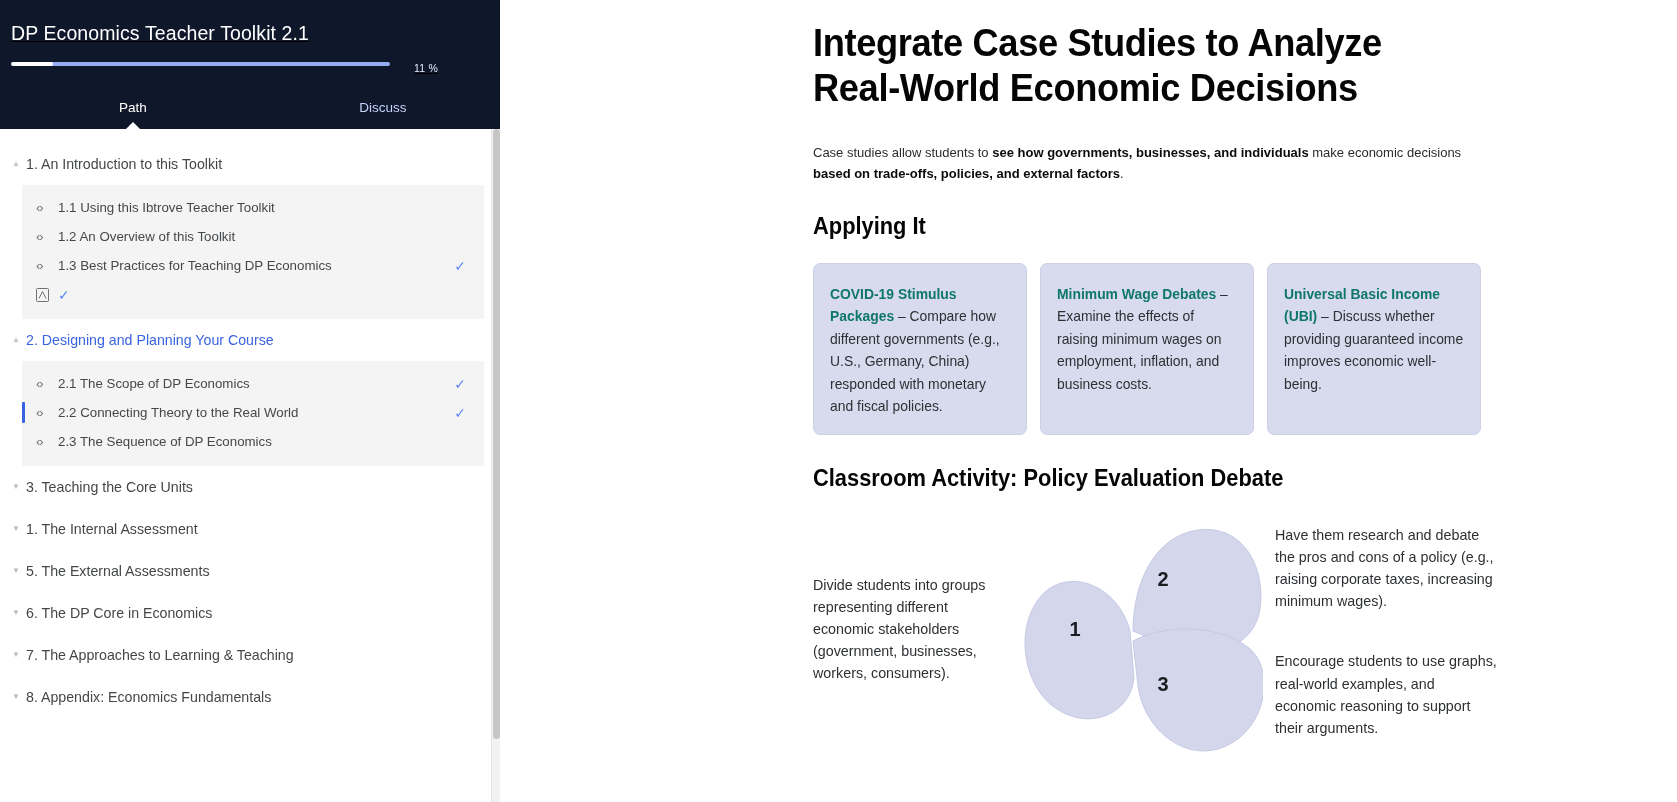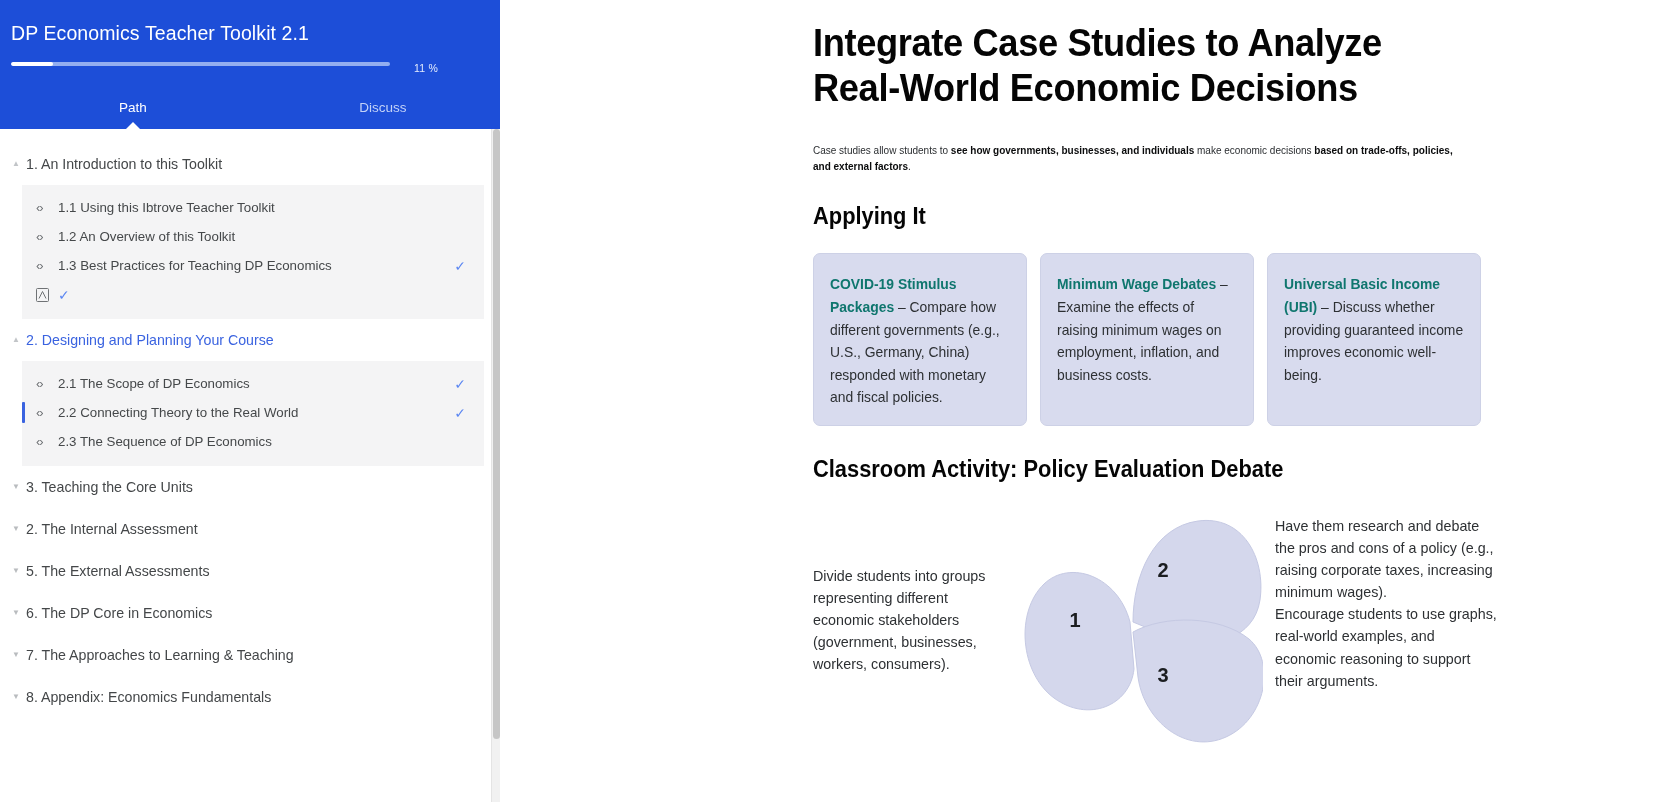--- a/index.html
+++ b/index.html
@@ -13,24 +13,25 @@
 
   
   .sidebar {
     width: 500px; height: 802px;
     background: #ffffff;
     position: relative;
     flex: 0 0 500px;
     display: flex; flex-direction: column;
   }
   .sb-header {
-    background: #1d4ed8;
+    background: #0f172a;
     height: 129px;
     position: relative;
     flex: 0 0 129px;
+    text-decoration: underline;
   }
   .sb-title {
     color: #ffffff;
     font-size: 19.5px;
     font-weight: 400;
     padding: 22px 0 0 11px;
     letter-spacing: .1px;
   }
   .progress-row {
     display: flex; align-items: flex-start;
@@ -123,21 +124,21 @@
   }
   .main-inner { padding-left: 313px; padding-right: 150px; }
   h1.doc-title {
     font-family: "Liberation Sans Narrow", "Liberation Sans", sans-serif;
     font-size: 39px; line-height: 1.16; font-weight: 700;
     letter-spacing: -0.4px;
     color: #050505; max-width: 660px;
     transform: scaleX(0.93); transform-origin: left center;
   }
   p.intro {
-    margin-top: 33px; font-size: 10px; line-height: 1.55;
+    margin-top: 33px; font-size: 13px; line-height: 1.55;
     color: #2a2d30; max-width: 650px;
   }
   p.intro b { font-weight: 700; color: #0b0c0d; }
   h2.sec {
     font-family: "Liberation Sans Narrow", "Liberation Sans", sans-serif;
     font-weight: 700; font-size: 23px; color: #050505;
     transform: scaleX(0.95); transform-origin: left center;
   }
   h2.applying { margin-top: 29px; }
   h2.activity { margin-top: 30px; }
@@ -157,21 +158,21 @@
   }
   .act-left {
     width: 205px; font-size: 14.3px; line-height: 1.55;
     color: #2d3033; padding-top: 68px; padding-right: 18px;
   }
   .petals { width: 245px; flex: 0 0 245px; position: relative; height: 250px; }
   .act-right { padding-left: 12px; padding-top: 18px; }
   .act-right p {
     font-size: 14.3px; line-height: 1.55; color: #2d3033; max-width: 222px;
   }
-  .act-right p.second { }
+  .act-right p.second { margin-top: 38px; }
   .petal-num {
     font-weight: 700; font-size: 20px; fill: #1b1d20;
     font-family: "Liberation Sans", sans-serif;
   }
 </style>
 </head>
 <body>
 
 <div id="app">
 
@@ -254,21 +255,21 @@
             </span>
             <span class="lbl">2.3 The Sequence of DP Economics</span>
           </div>
         </div>
         <div class="sec-head">
           <span class="caret down">▼</span>
           <span>3. Teaching the Core Units</span>
         </div>
         <div class="sec-head">
           <span class="caret down">▼</span>
-          <span>2. The Internal Assessment</span>
+          <span>1. The Internal Assessment</span>
         </div>
         <div class="sec-head">
           <span class="caret down">▼</span>
           <span>5. The External Assessments</span>
         </div>
         <div class="sec-head">
           <span class="caret down">▼</span>
           <span>6. The DP Core in Economics</span>
         </div>
         <div class="sec-head">

